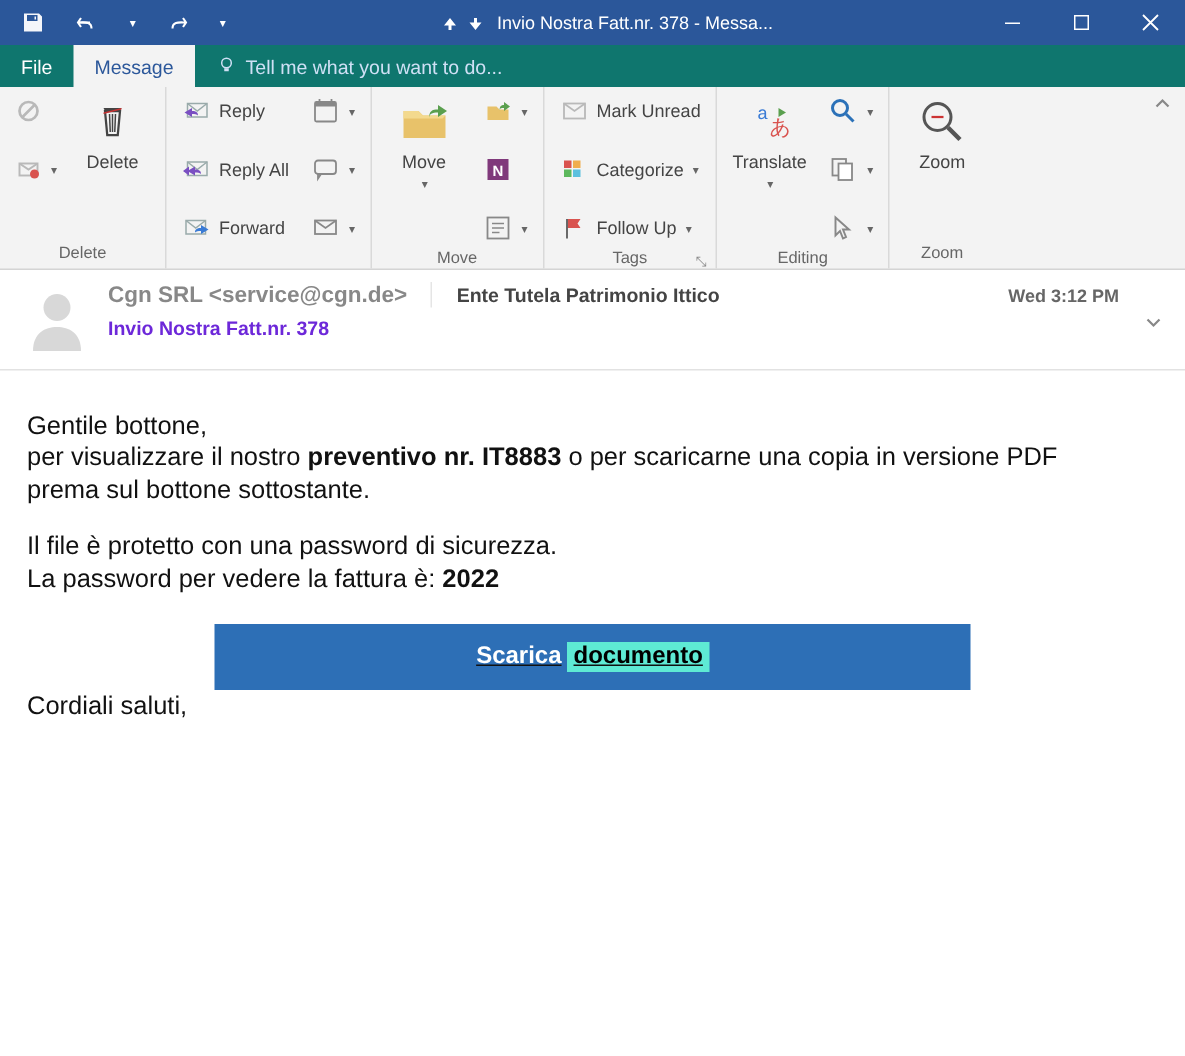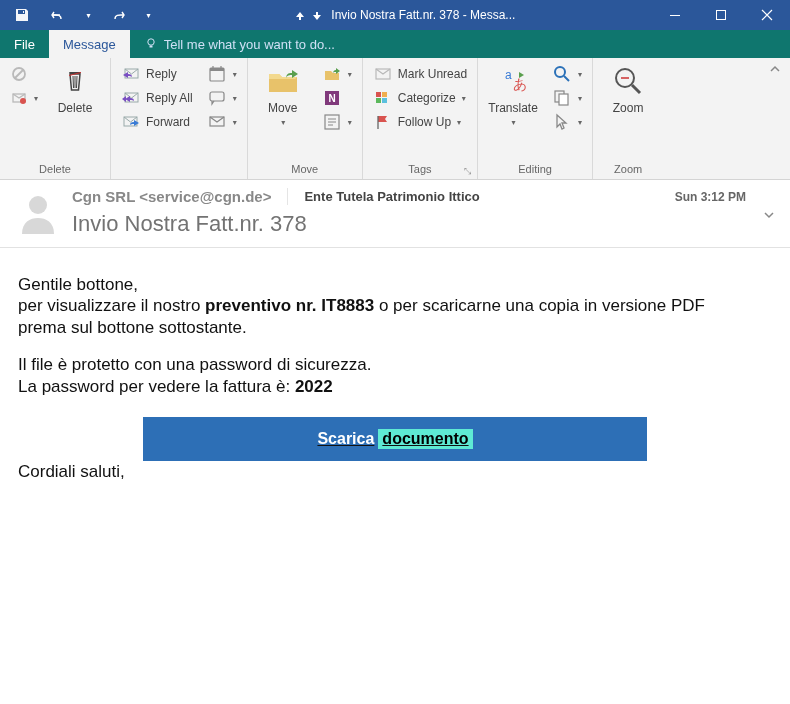--- a/index.html
+++ b/index.html
@@ -23,34 +23,34 @@
 .tab.tell { color: #cfe0f5; }
 
 
 .ribbon { height: 122px; background: #f3f3f3; border-bottom: 1px solid #d4d4d4; display: flex; }
 .grp { border-right: 1px solid #d9d9d9; display: flex; flex-direction: column; align-items: stretch; padding: 2px 6px 0 6px; }
 .grp-body { flex: 1; display: flex; align-items: flex-start; gap: 4px; }
 .grp-label { text-align: center; font-size: 11px; color: #666; padding: 2px 0 4px; }
 .big { display: flex; flex-direction: column; align-items: center; justify-content: flex-start; width: 58px; padding-top: 4px; font-size: 12px; color: #444; gap: 2px; }
 .big .lbl { text-align: center; line-height: 1.1; }
 .big svg { margin-bottom: 2px; }
-.stack { display: flex; flex-direction: column; gap: 0; padding-top: 2px; }
+.stack { display: flex; flex-direction: column; gap: 15px; padding-top: 2px; }
 .srow { display: flex; align-items: center; gap: 5px; font-size: 12px; color: #444; height: 24px; padding: 0 4px; white-space: nowrap; }
 .srow svg { flex-shrink: 0; }
 .mini-caret { font-size: 8px; color: #666; margin-left: 1px; }
 
 
 .msgheader { border-bottom: 1px solid #e2e2e2; padding: 8px 14px 10px 14px; display: flex; gap: 10px; }
 .avatar { width: 48px; height: 48px; display:flex; align-items:center; justify-content:center; }
 .mh-main { flex: 1; }
 .mh-top { display: flex; align-items: center; gap: 16px; font-weight: bold; }
 .from { color: #888; font-size: 15px; border-right: 1px solid #e5e5e5; padding-right: 16px; }
 .rcpt { color: #444; font-size: 13px; }
 .date { color: #666; font-size: 12px; margin-left: auto; }
-.subject { color: #737373; font-size: 22px; font-weight: 400; margin-top: 6px; }
+.subject { color: #6d28d9; font-size: 13px; font-weight: 700; margin-top: 6px; }
 .expand { color: #888; font-size: 14px; margin-top: 20px; margin-left: 6px; cursor: pointer; }
 
 
 .msgbody { padding: 26px 18px 0 18px; font-family: "Times New Roman", serif; font-size: 17px; color: #111; line-height: 1.26; }
 .msgbody p { margin: 0; }
 .msgbody .sp { height: 16px; }
 .dlwrap { display: flex; justify-content: center; margin-top: 20px; }
 .dlbtn { width: 504px; height: 44px; background: #2d6fb6; display: flex; align-items: center; justify-content: center; font-family: "Segoe UI", Arial, sans-serif; font-weight: 700; font-size: 16px; text-decoration: underline; }
 .dlbtn .t1 { color: #fff; }
 .dlbtn .t2 { color: #000; background: #5eead4; padding: 0 4px; margin-left: 4px; }
@@ -349,21 +349,21 @@
   <div class="avatar">
     <svg width="48" height="48" viewBox="0 0 48 48">
         <circle cx="24" cy="17" r="9" fill="#d8d8d8"></circle>
         <path fill="#d8d8d8" d="M8 46c0-12 8-16 16-16s16 4 16 16z"></path>
       </svg>
   </div>
   <div class="mh-main">
     <div class="mh-top">
       <span class="from">Cgn SRL &lt;service@cgn.de&gt;</span>
       <span class="rcpt">Ente Tutela Patrimonio Ittico</span>
-      <span class="date">Sun 3:12 PM</span>
+      <span class="date">Wed 3:12 PM</span>
     </div>
     <div class="subject">Invio Nostra Fatt.nr. 378</div>
   </div>
   <div class="expand">
     <svg width="14" height="14" viewBox="0 0 14 14">
         <path fill="none" stroke="#888" stroke-width="1.5" d="M3 5l4 4 4-4"></path>
       </svg>
   </div>
 </div>
 

